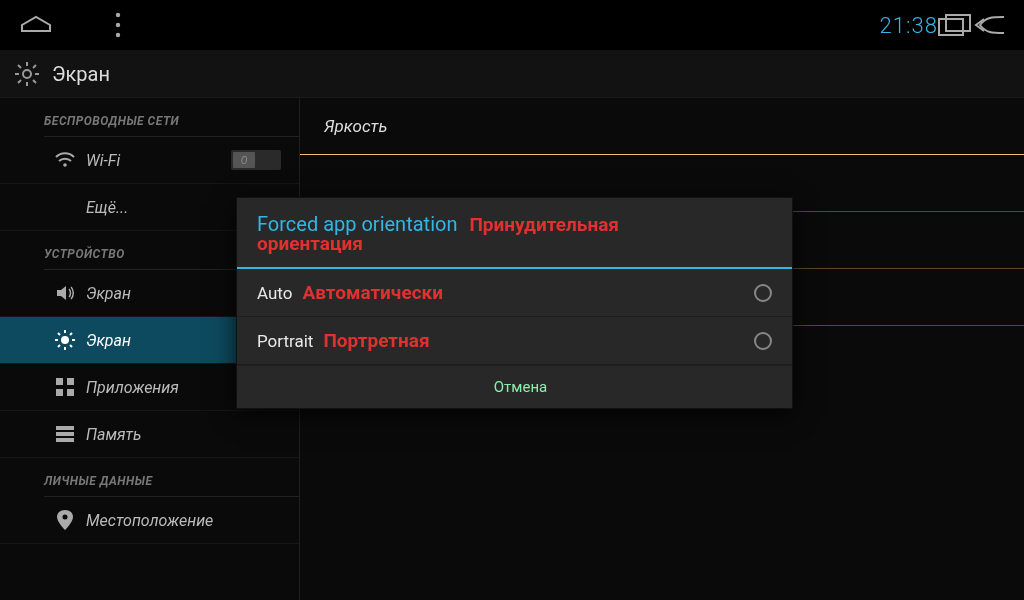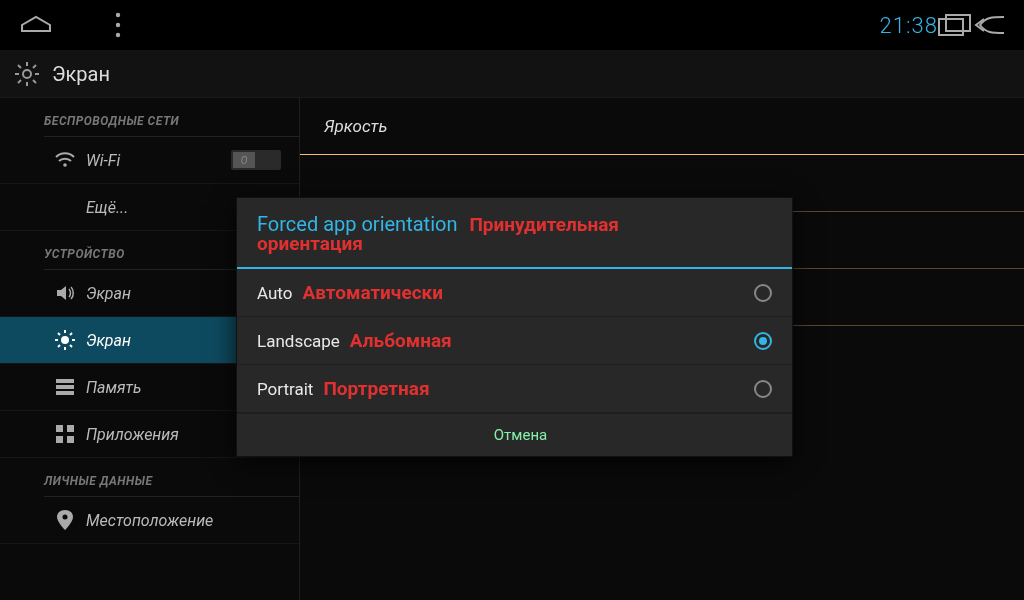--- a/index.html
+++ b/index.html
@@ -154,41 +154,41 @@
               <line x1="3" y1="17" x2="5" y2="15"></line>
               <line x1="15" y1="5" x2="17" y2="3"></line>
             </g>
           </svg>
       </span>
       <span>Экран</span>
     </div>
 
     <div class="side-item">
       <span class="icon">
-        <svg width="20" height="18" viewBox="0 0 20 18">
-            <rect x="1" y="1" width="18" height="4" fill="currentColor"></rect>
-            <rect x="1" y="7" width="18" height="4" fill="currentColor"></rect>
-            <rect x="1" y="13" width="18" height="4" fill="currentColor"></rect>
-          </svg>
-      </span>
-      <span>Память</span>
-    </div>
-
-    <div class="side-item">
-      <span class="icon">
         <svg width="20" height="20" viewBox="0 0 20 20">
             <rect x="1" y="1" width="7" height="7" fill="currentColor"></rect>
             <rect x="12" y="1" width="7" height="7" fill="currentColor"></rect>
             <rect x="1" y="12" width="7" height="7" fill="currentColor"></rect>
             <rect x="12" y="12" width="7" height="7" fill="currentColor"></rect>
           </svg>
       </span>
       <span>Приложения</span>
     </div>
 
+    <div class="side-item">
+      <span class="icon">
+        <svg width="20" height="18" viewBox="0 0 20 18">
+            <rect x="1" y="1" width="18" height="4" fill="currentColor"></rect>
+            <rect x="1" y="7" width="18" height="4" fill="currentColor"></rect>
+            <rect x="1" y="13" width="18" height="4" fill="currentColor"></rect>
+          </svg>
+      </span>
+      <span>Память</span>
+    </div>
+
     <div class="section-header">ЛИЧНЫЕ ДАННЫЕ</div>
     <div class="section-sep"></div>
 
     <div class="side-item">
       <span class="icon">
         <svg width="16" height="20" viewBox="0 0 16 20">
             <path d="M8 0 C 3 0 0 3 0 7 C 0 12 8 20 8 20 C 8 20 16 12 16 7 C 16 3 13 0 8 0 Z" fill="currentColor"></path>
             <circle cx="8" cy="7" r="2.5" fill="#0a0a0a"></circle>
           </svg>
       </span>
@@ -215,27 +215,20 @@
   <div class="dialog-divider"></div>
 
   <div class="option">
     <span class="option-label">Auto</span>
     <span class="red-ann">Автоматически</span>
     <span class="radio">
         <span class="dot"></span>
       </span>
   </div>
 
-  <div class="option">
-    <span class="option-label">Landscape</span>
-    <span class="red-ann">Альбомная</span>
-    <span class="radio checked">
-        <span class="dot"></span>
-      </span>
-  </div>
 
   <div class="option">
     <span class="option-label">Portrait</span>
     <span class="red-ann">Портретная</span>
     <span class="radio">
         <span class="dot"></span>
       </span>
   </div>
 
   <div class="dialog-button-bar">

